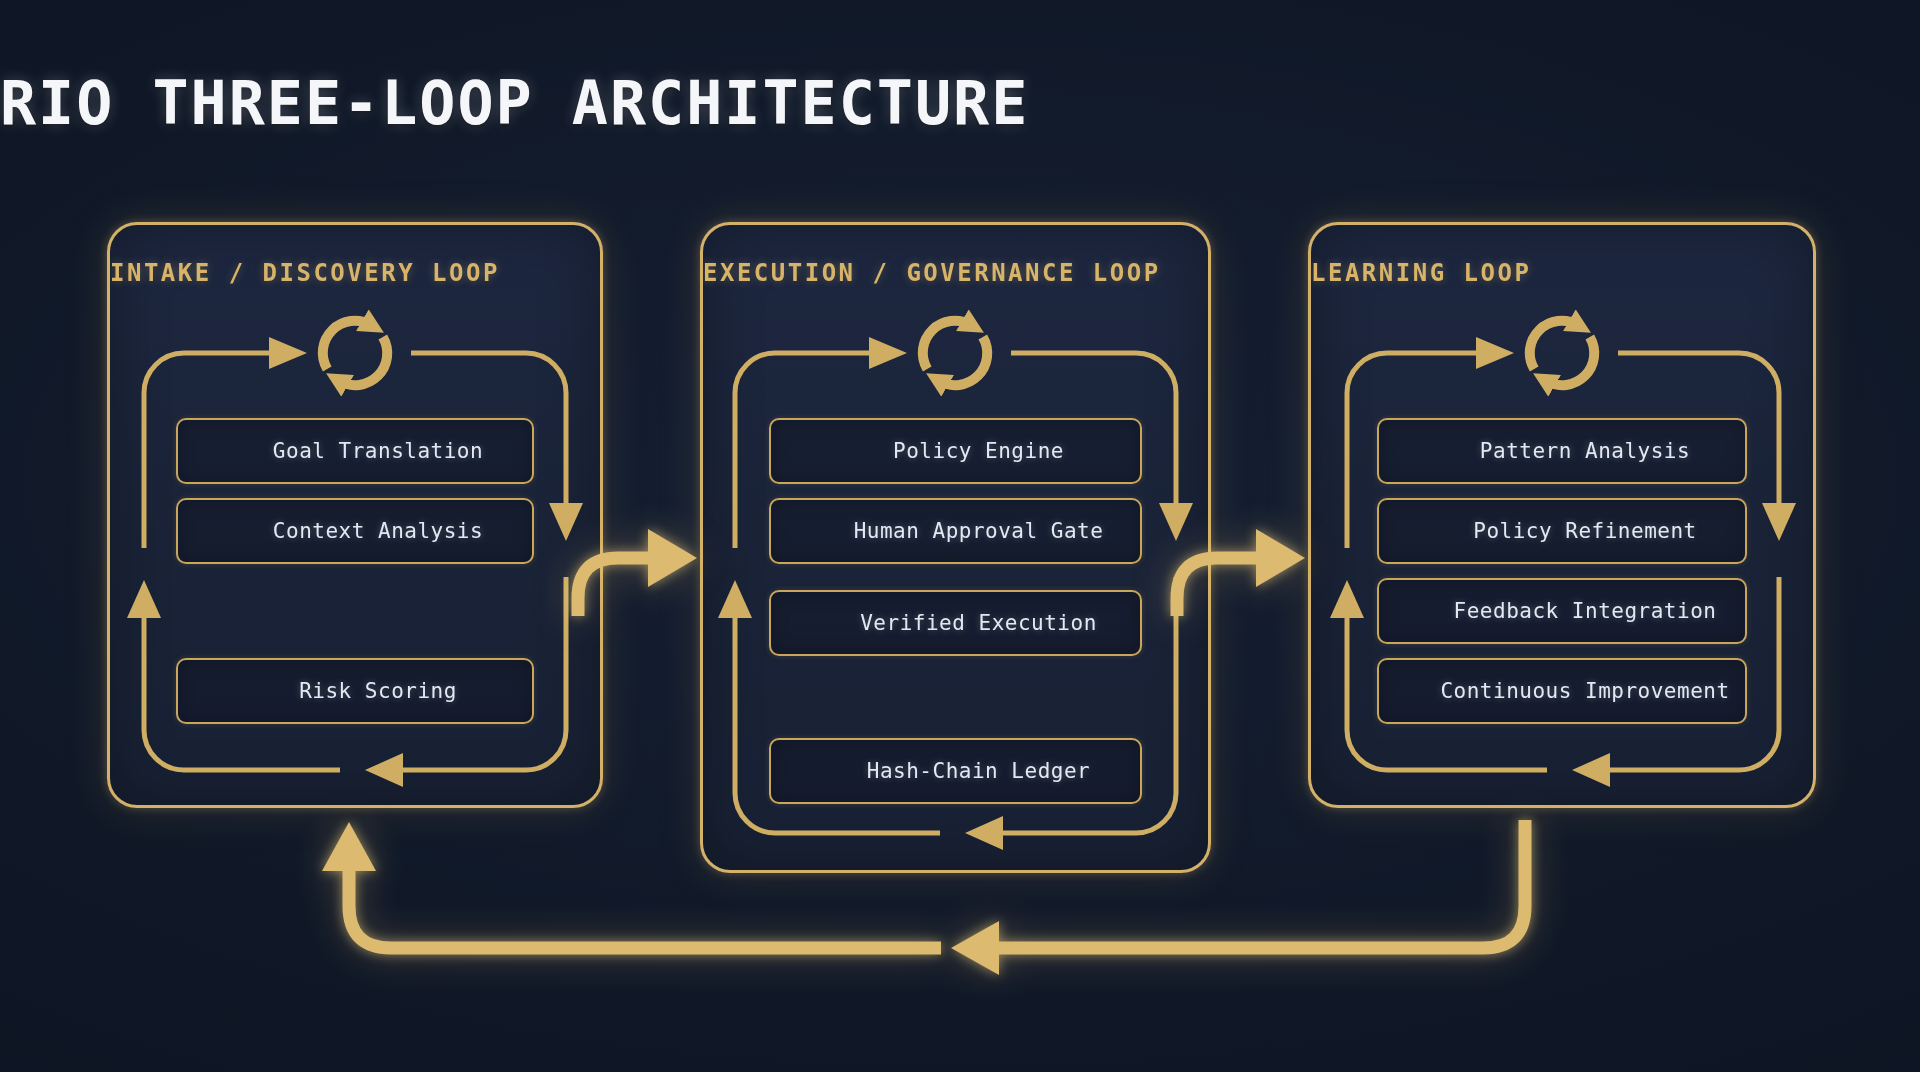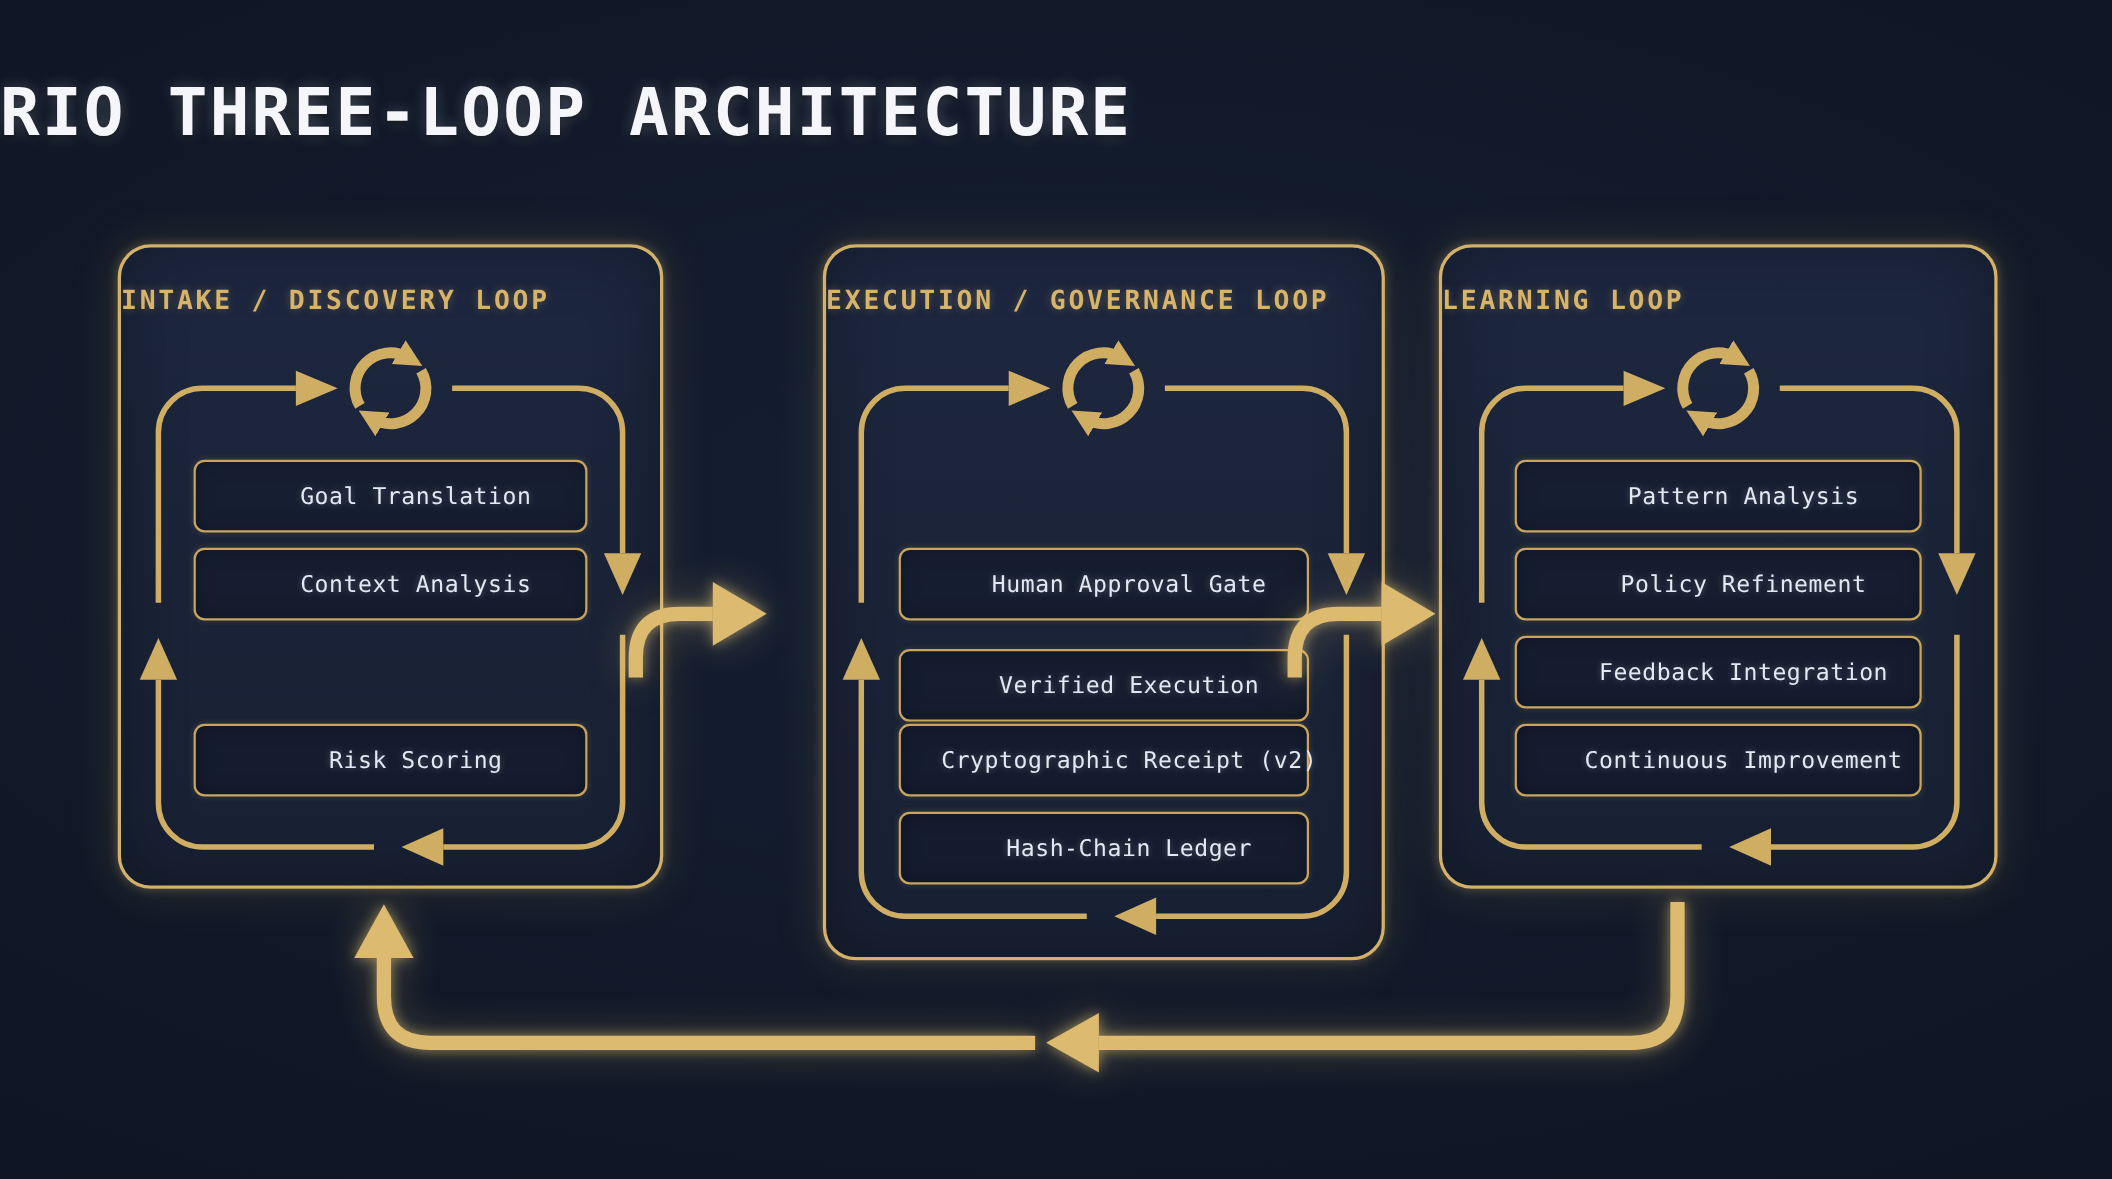--- a/index.html
+++ b/index.html
@@ -15,21 +15,21 @@
     text-shadow:0 0 14px rgba(255,255,255,.22), 0 2px 4px rgba(0,0,0,.55);
     white-space:nowrap;
   }
   .panel{
     position:absolute;top:222px;border:3px solid #d4b168;border-radius:30px;
     background:linear-gradient(180deg,#1d2740 0%,#1a2337 55%,#182134 100%);
     box-shadow:0 0 10px rgba(226,190,110,.30), 0 0 46px rgba(226,190,110,.13),
                inset 0 0 60px rgba(0,0,0,.32);
   }
   .panel.p1{left:107px;width:490px;height:580px;}
-  .panel.p2{left:700px;width:505px;height:645px;margin-left:48px;}
+  .panel.p2{left:700px;width:505px;height:645px;}
   .panel.p3{left:1308px;width:502px;height:580px;}
   .panel-header{
     position:absolute;top:34px;left:0;right:0;text-align:left;
     font-size:24px;font-weight:bold;letter-spacing:2.5px;color:#d7b469;
     text-shadow:0 0 8px rgba(215,180,105,.35);white-space:nowrap;
   }
   svg.loop{position:absolute;inset:0;width:100%;height:100%;}
   .box{
     position:absolute;left:66px;right:66px;height:62px;
     border:2px solid #c9a65c;border-radius:10px;
@@ -100,28 +100,28 @@
           <marker id="ci1" viewBox="0 0 10 10" refX="4" refY="5" markerWidth="2.5" markerHeight="2.5" orient="auto">
             <path d="M 0 0 L 10 5 L 0 10 Z" fill="#cfad62"></path>
           </marker>
         </defs>
         <g>
           <path d="M 224.2 144 A 32 32 0 0 1 268 100.2" fill="none" stroke="#cfad62" stroke-width="10" marker-end="url(#ci1)"></path>
           <path d="M 279.8 112 A 32 32 0 0 1 236 155.8" fill="none" stroke="#cfad62" stroke-width="10" marker-end="url(#ci1)"></path>
         </g>
       </svg>
     <div class="panel-header">EXECUTION / GOVERNANCE LOOP</div>
+    <div class="box" style="top:193px">
+        <span>Policy Engine</span>
+      </div>
     <div class="box" style="top:273px">
         <span>Human Approval Gate</span>
       </div>
     <div class="box" style="top:365px">
         <span>Verified Execution</span>
-      </div>
-    <div class="box" style="top:433px">
-        <span>Cryptographic Receipt (v2)</span>
       </div>
     <div class="box" style="top:513px">
         <span>Hash-Chain Ledger</span>
       </div>
   </div>
 
   <div class="panel p3">
     <svg class="loop" viewBox="0 0 502 580">
         <path d="M 165 128 L 76 128 A 40 40 0 0 0 36 168 L 36 323" fill="none" stroke="#cfad62" stroke-width="5"></path>
         <path d="M 36 393 L 36 505 A 40 40 0 0 0 76 545 L 236 545" fill="none" stroke="#cfad62" stroke-width="5"></path>

